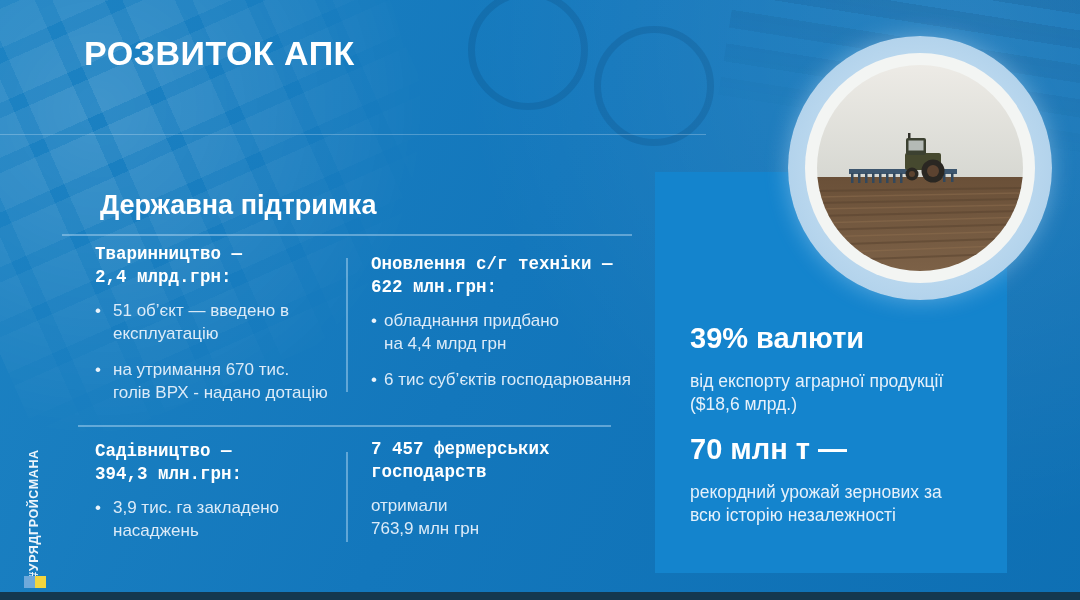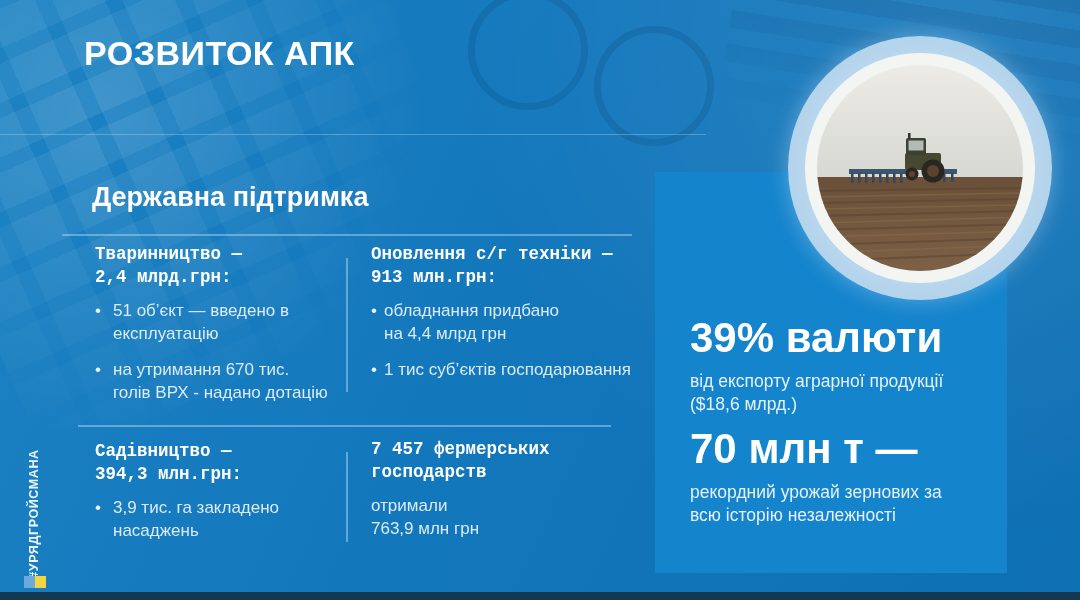--- a/index.html
+++ b/index.html
@@ -28,49 +28,49 @@
     left:726px; top:-40px; width:390px; height:200px; transform:rotate(9deg);
     background: repeating-linear-gradient(0deg, rgba(9,44,84,0.11) 0 18px, rgba(9,44,84,0) 18px 34px);
     -webkit-mask-image: linear-gradient(to bottom, #000 20%, transparent 90%);
     mask-image: linear-gradient(to bottom, #000 20%, transparent 90%);
   }
   .desk-line { left:0; top:134px; width:706px; height:1px; background:rgba(225,240,252,0.28); }
 
   
   .abs { position:absolute; z-index:2; }
   .page-title { left:84px; top:34px; font-size:34px; font-weight:bold; color:#ffffff; letter-spacing:0.5px; margin:0; }
-  .support-heading { left:84px; top:174px; font-size:27px; font-weight:bold; color:#ffffff; margin:8px; }
+  .support-heading { left:84px; top:174px; font-size:27px; font-weight:bold; color:#ffffff; margin:16px; }
   .heading-rule { left:62px; top:234px; width:570px; height:2px; background:rgba(186,219,243,0.45); }
 
   .block { width:258px; }
   .bl { display:block; }
   .btitle { font-size:17.5px; line-height:23px; font-weight:bold; color:#ffffff; margin-bottom:10px;font-family:Liberation Mono, monospace; }
   .bullet { display:flex; margin-bottom:13px; }
   .bullet .dot { color:#eaf3fb; font-size:17px; line-height:23px; }
   .col1 .dot { width:18px; }
   .col2 .dot { width:13px; }
   .btxt { font-size:17px; line-height:23px; color:#dcebf8; }
   .plain { font-size:17px; line-height:23px; color:#dcebf8; }
 
   .block-animal    { left:95px;  top:243px; }
-  .block-machinery { left:371px; top:243px; width:280px; }
+  .block-machinery { left:371px; top:253px; width:280px; }
   .block-gardening { left:95px;  top:440px; }
   .block-farms     { left:371px; top:438px; width:270px; }
 
   .divider { background:rgba(173,214,242,0.5); }
   .divider-v1 { left:346px; top:258px; width:2px; height:134px; }
   .divider-v2 { left:346px; top:452px; width:2px; height:90px; }
   .divider-h  { left:78px;  top:425px; width:533px; height:2px; }
 
   
   .right-panel { left:655px; top:172px; width:352px; height:401px; background:var(--panel, #1484cd); z-index:1; }
   .stat { position:absolute; left:35px; width:290px; }
   .stat-currency { top:142px; }
   .stat-harvest  { top:253px; }
-  .stat-value { font-size:42px; line-height:48px; font-weight:bold; color:#ffffff; margin-bottom:8px; }
+  .stat-value { font-size:29px; line-height:48px; font-weight:bold; color:#ffffff; margin-bottom:8px; }
   .stat-desc  { font-size:17.5px; line-height:23px; color:#e6f1fb; }
 
   
   .photo-circle {
     left:788px; top:36px; width:264px; height:264px; border-radius:50%;
     background:radial-gradient(circle, #bcd9ef 55%, var(--accent-light, #a2c8e6) 100%);
     box-shadow:0 0 22px rgba(180,215,243,0.45); z-index:2;
   }
   .photo-white { position:absolute; left:17px; top:17px; width:230px; height:230px; border-radius:50%; background:#f3f5f3; }
   .photo-img { position:absolute; left:29px; top:29px; width:206px; height:206px; border-radius:50%; overflow:hidden; }
@@ -119,33 +119,33 @@
       <span class="btxt">
         <span class="bl">на утримання 670 тис.</span>
         <span class="bl">голів ВРХ - надано дотацію</span>
       </span>
     </div>
   </div>
 
   <div class="abs block col2 block-machinery">
     <div class="btitle">
       <span class="bl">Оновлення с/г техніки —</span>
-      <span class="bl">913 млн.грн:</span>
+      <span class="bl">622 млн.грн:</span>
     </div>
     <div class="bullet">
       <span class="dot">•</span>
       <span class="btxt">
         <span class="bl">обладнання придбано</span>
         <span class="bl">на 4,4 млрд грн</span>
       </span>
     </div>
     <div class="bullet">
       <span class="dot">•</span>
       <span class="btxt">
-        <span class="bl">1 тис суб’єктів господарювання</span>
+        <span class="bl">6 тис суб’єктів господарювання</span>
       </span>
     </div>
   </div>
 
   <div class="abs divider divider-v1"></div>
   <div class="abs divider divider-v2"></div>
   <div class="abs divider divider-h"></div>
 
   <div class="abs block col1 block-gardening">
     <div class="btitle">

